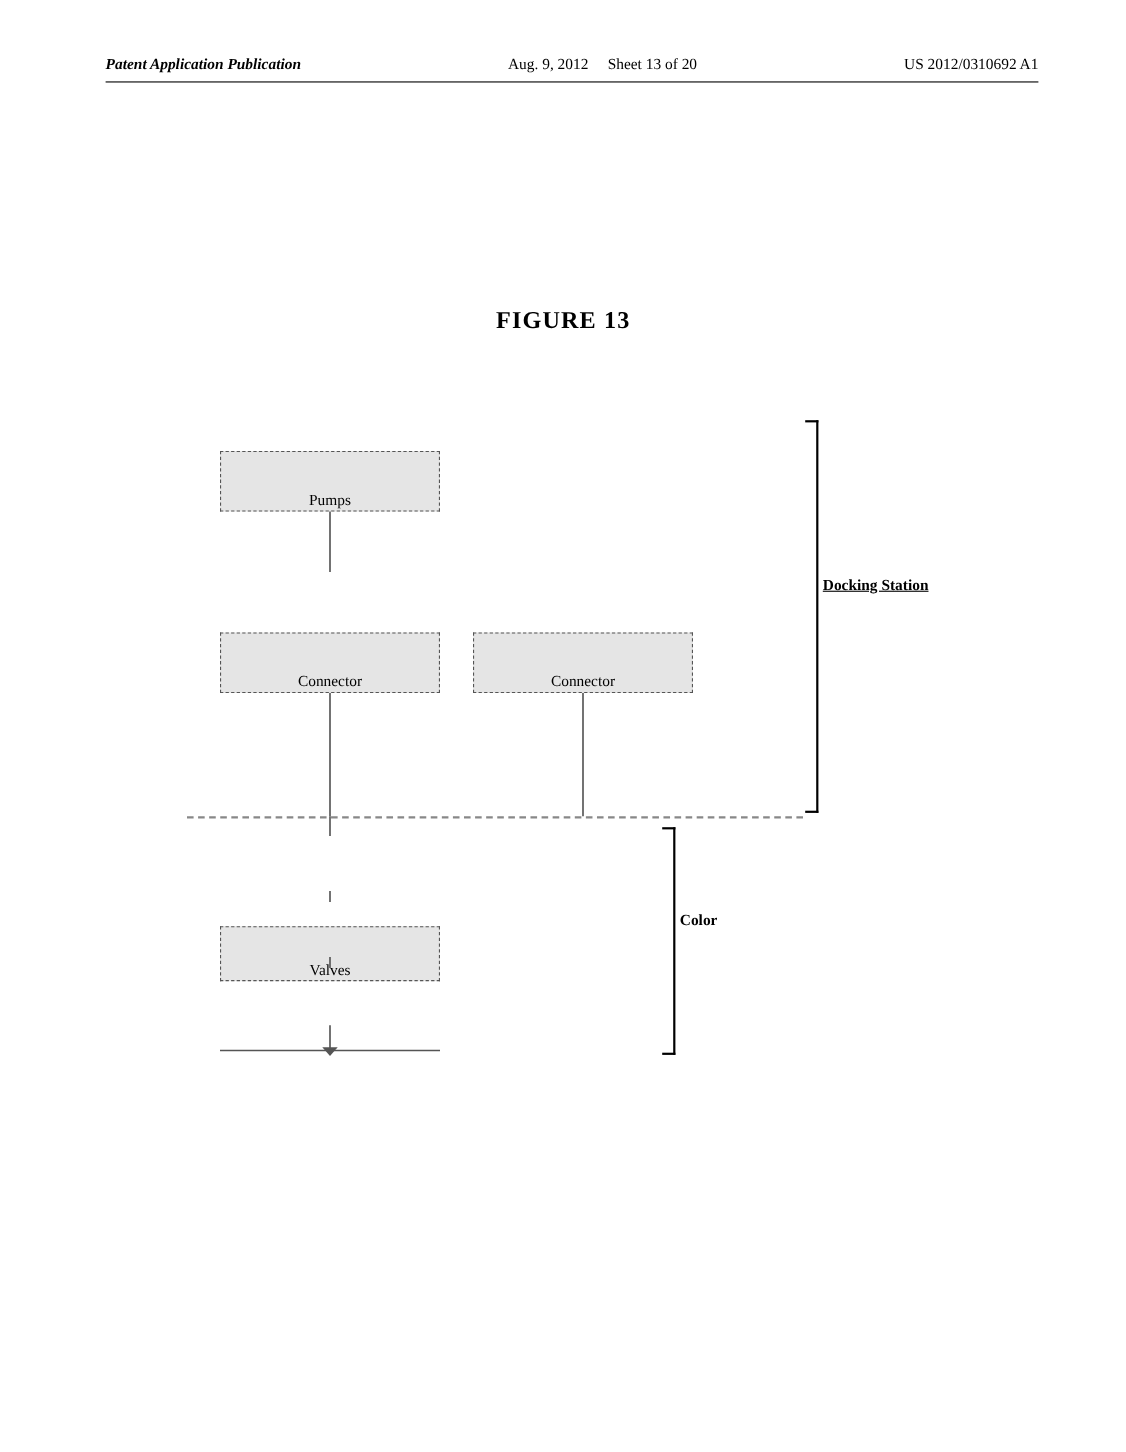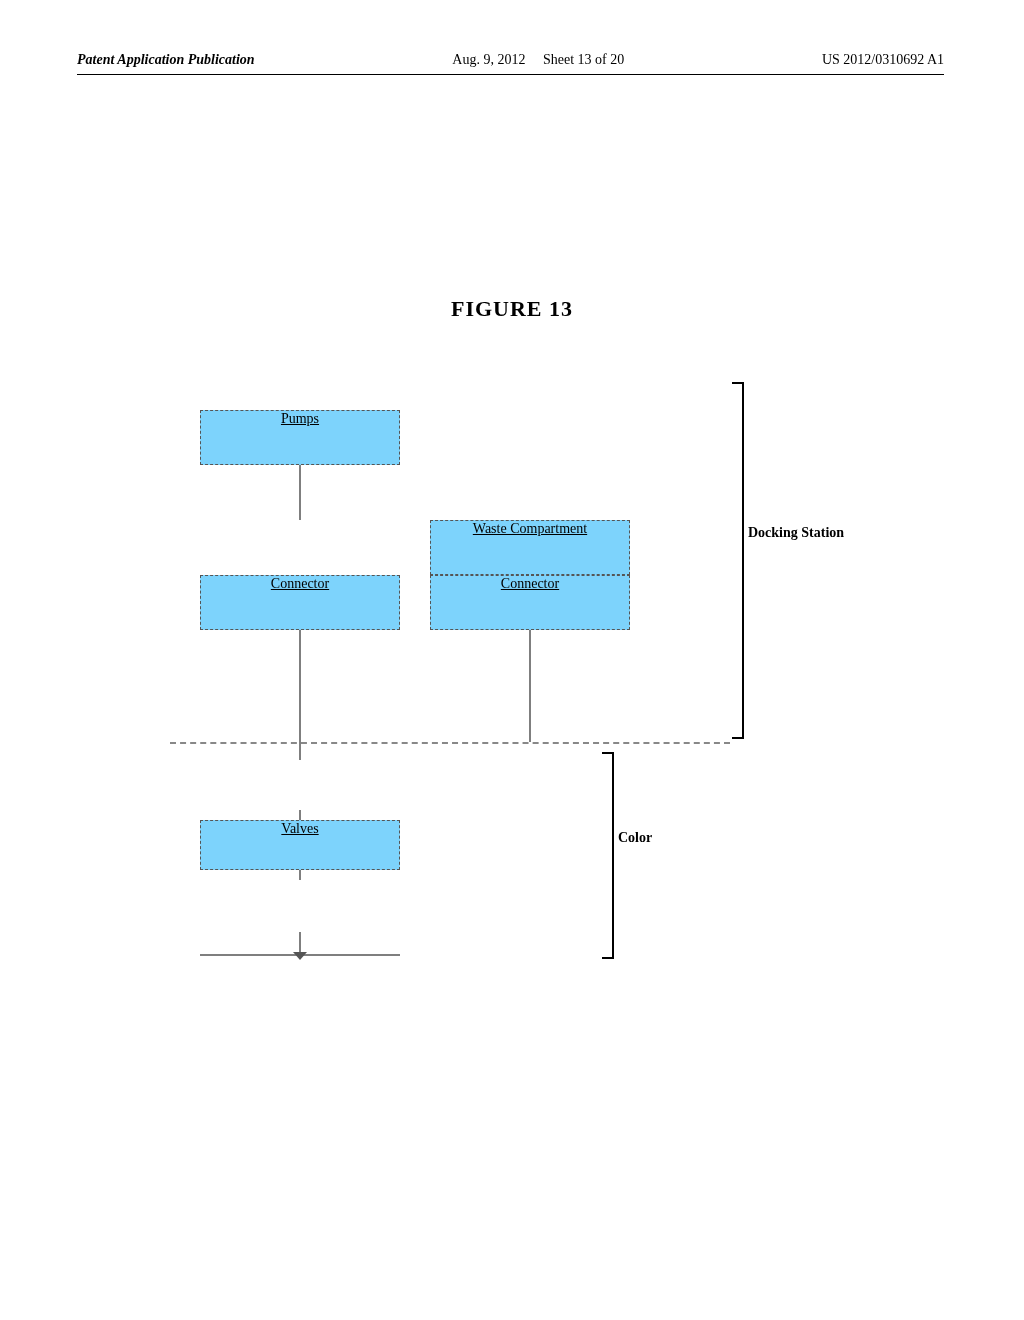--- a/index.html
+++ b/index.html
@@ -9,21 +9,21 @@
       background: #fff;
       font-family: 'Times New Roman', Times, serif;
       overflow: hidden;
       position: relative;
     }
 
     
     .page-header {
       position: absolute;
       top: 52px;
-      left: 77px;
+      left: 96px;
       right: 80px;
       display: flex;
       justify-content: space-between;
       align-items: flex-end;
       border-bottom: 1px solid #000;
       padding-bottom: 6px;
     }
     .header-left {
       font-size: 14px;
       font-weight: bold;
@@ -34,21 +34,21 @@
       font-weight: normal;
     }
     .header-right {
       font-size: 14px;
       font-weight: normal;
     }
 
     
     .figure-title {
       position: absolute;
-      top: 296px;
+      top: 278px;
       left: 50%;
       transform: translateX(-50%);
       font-size: 22px;
       font-weight: bold;
       letter-spacing: 1px;
     }
 
     
     .diagram {
       position: absolute;
@@ -58,20 +58,21 @@
       height: 600px;
     }
 
     
     .label-docking-station {
       position: absolute;
       top: 165px;
       left: 668px;
       font-size: 14px;
       font-weight: bold;
+      text-decoration: underline;
     }
     .label-item {
       position: absolute;
       top: 470px;
       left: 538px;
       font-size: 14px;
       font-weight: bold;
     }
 
     
@@ -104,25 +105,24 @@
       width: 560px;
       border-top: 2px dashed #888;
     }
 
     
     .block {
       position: absolute;
       border: 1px solid #555;
       border-style: dashed;
       display: flex;
-      align-items: flex-start;
+      align-items: flex-end;
       justify-content: center;
       font-size: 14px;
-      background: #7dd3fc;
-      text-decoration: underline;
+      background: #e5e5e5;
     }
 
     
     .block-pumps {
       top: 50px;
       left: 120px;
       width: 200px;
       height: 55px;
     }
 
@@ -161,21 +161,21 @@
     
     .block-port {
       top: 400px;
       left: 120px;
       width: 200px;
       height: 50px;
     }
 
     
     .block-valves {
-      top: 460px;
+      top: 482px;
       left: 120px;
       width: 200px;
       height: 50px;
     }
 
     
     .block-fluidic {
       top: 520px;
       left: 120px;
       width: 200px;
@@ -221,23 +221,20 @@
 
   <div class="block block-pumps">
     <span>Pumps</span>
   </div>
 
 
   <div class="block block-connector-left">
     <span>Connector</span>
   </div>
 
-  <div class="block block-waste">
-    <span>Waste Compartment</span>
-  </div>
 
   <div class="block block-connector-right">
     <span>Connector</span>
   </div>
 
 
   <div class="block block-valves">
     <span>Valves</span>
   </div>
 

